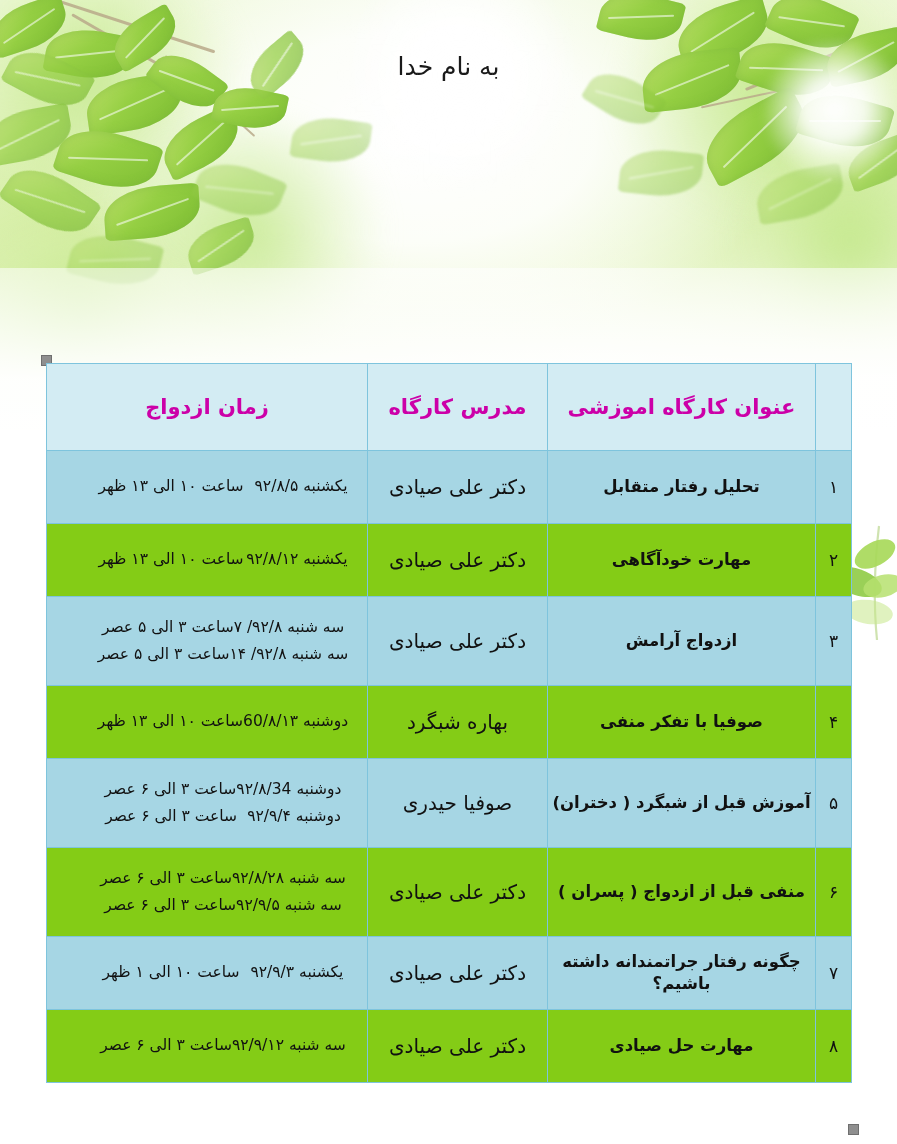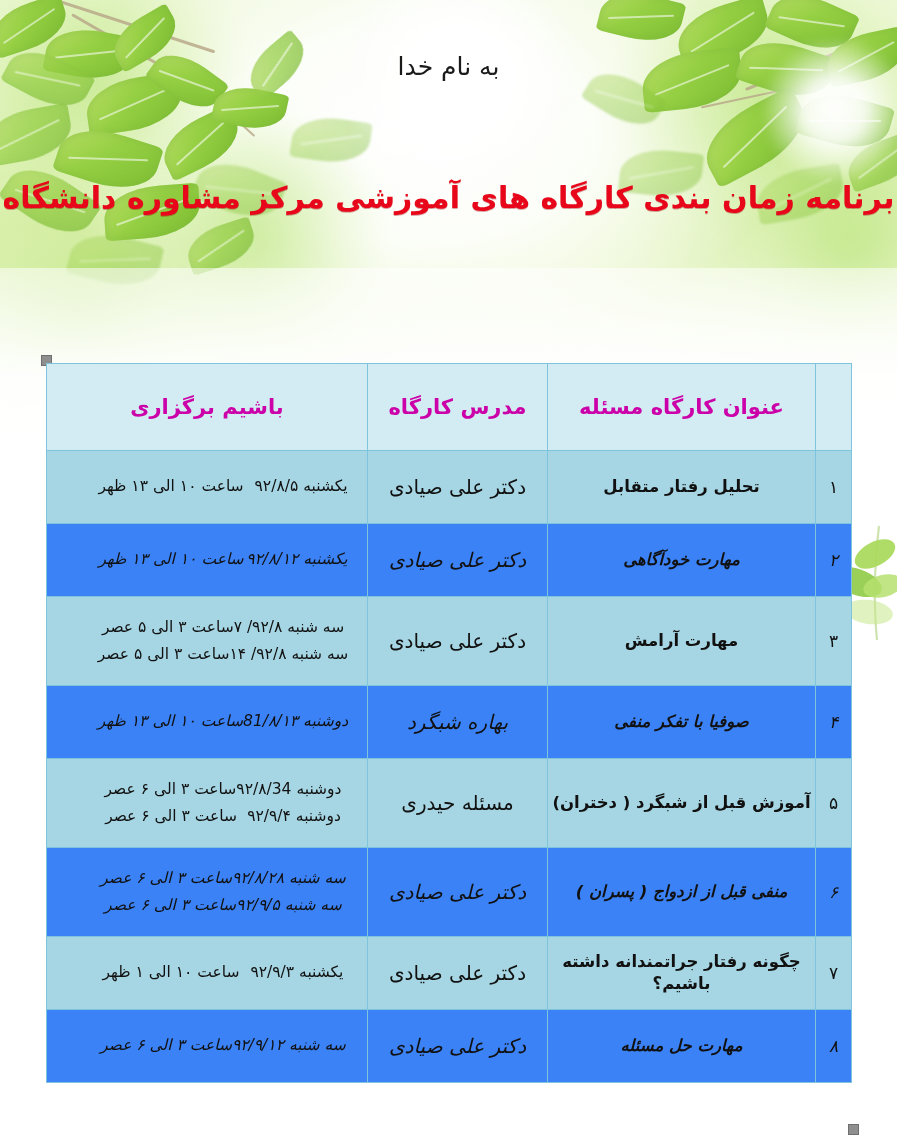--- a/index.html
+++ b/index.html
@@ -111,21 +111,21 @@
   thead th{
     height:86px;
     background:#d3ecf3;
     color:#cc00a8;
     font-size:21px;font-weight:bold;
     font-family:"DejaVu Sans","Liberation Sans",sans-serif;
   }
   thead th.num-head{background:#d3ecf3;}
 
   tbody tr.dark td{background:#a6d6e4;}
-  tbody tr.light td{background:#3b82f6;font-style:italic;}
+  tbody tr.light td{background:#84cc16;}
 
   td.num{
     font-size:17px;color:#111;font-weight:normal;
     font-family:"DejaVu Sans","Liberation Sans",sans-serif;
   }
   td.title{
     font-size:16.5px;font-weight:bold;color:#111;
     padding:4px 14px 4px 8px;
     line-height:1.35;
     margin-top:11px;
@@ -214,39 +214,38 @@
   <svg class="rightleaf" viewBox="0 0 80 200">
     <path d="M62 6 C58 40 56 80 60 120" stroke="#cfe3b0" stroke-width="2.2" fill="none"></path>
     <ellipse cx="58" cy="34" rx="22" ry="12" fill="#a8d95a" opacity=".92" transform="rotate(-28 58 34)"></ellipse>
     <ellipse cx="40" cy="62" rx="26" ry="13" fill="#8fcb45" opacity=".9" transform="rotate(20 40 62)"></ellipse>
     <ellipse cx="66" cy="66" rx="20" ry="11" fill="#b6e06e" opacity=".85" transform="rotate(-14 66 66)"></ellipse>
     <ellipse cx="52" cy="92" rx="24" ry="12" fill="#c6e88a" opacity=".55" transform="rotate(8 52 92)"></ellipse>
   </svg>
 
   <div class="bismillah">به نام خدا</div>
 
-  <div class="main-title">برنامه زمان بندی کارگاه های آموزشی مرکز مشاوره دانشگاه</div>
 
   <div class="handle tl"></div>
   <div class="handle br"></div>
 
   <div id="sched-wrap">
     <table class="sched">
       <colgroup>
         <col class="c-num">
           <col class="c-title">
           <col class="c-teacher">
           <col class="c-time">
       </colgroup>
       <thead>
         <tr>
           <th class="num-head"></th>
-          <th>عنوان کارگاه مسئله</th>
+          <th>عنوان کارگاه اموزشی</th>
           <th>مدرس کارگاه</th>
-          <th>باشیم برگزاری</th>
+          <th>زمان ازدواج</th>
         </tr>
       </thead>
       <tbody id="sched-body">
           <tr class="dark h1">
             <td class="num">۱</td>
             <td class="title">تحلیل رفتار متقابل</td>
             <td class="teacher">دکتر علی  صیادی</td>
             <td class="time">
               <span class="tline"><span class="d">یکشنبه ۹۲/۸/۵</span><span class="h">ساعت  ۱۰ الی ۱۳ ظهر</span></span>
             </td>
@@ -254,39 +253,39 @@
           <tr class="light h1">
             <td class="num">۲</td>
             <td class="title">مهارت خودآگاهی</td>
             <td class="teacher">دکتر علی  صیادی</td>
             <td class="time">
               <span class="tline"><span class="d">یکشنبه ۹۲/۸/۱۲</span><span class="h">ساعت ۱۰ الی ۱۳ ظهر</span></span>
             </td>
           </tr>
           <tr class="dark h2">
             <td class="num">۳</td>
-            <td class="title">مهارت آرامش</td>
+            <td class="title">ازدواج آرامش</td>
             <td class="teacher">دکتر علی  صیادی</td>
             <td class="time">
               <span class="tline"><span class="d">سه شنبه ۹۲/۸/ ۷</span><span class="h">ساعت ۳ الی ۵ عصر</span></span>
               <span class="tline"><span class="d">سه شنبه ۹۲/۸/ ۱۴</span><span class="h">ساعت ۳ الی ۵ عصر</span></span>
             </td>
           </tr>
           <tr class="light h1">
             <td class="num">۴</td>
             <td class="title">صوفیا با تفکر منفی</td>
             <td class="teacher">بهاره شبگرد</td>
             <td class="time">
-              <span class="tline"><span class="d">دوشنبه 81/۸/۱۳</span><span class="h">ساعت ۱۰ الی ۱۳ ظهر</span></span>
+              <span class="tline"><span class="d">دوشنبه 60/۸/۱۳</span><span class="h">ساعت ۱۰ الی ۱۳ ظهر</span></span>
             </td>
           </tr>
           <tr class="dark h2">
             <td class="num">۵</td>
             <td class="title">آموزش قبل از شبگرد ( دختران)</td>
-            <td class="teacher">مسئله حیدری</td>
+            <td class="teacher">صوفیا حیدری</td>
             <td class="time">
               <span class="tline"><span class="d">دوشنبه ۹۲/۸/34</span><span class="h">ساعت ۳ الی ۶ عصر</span></span>
               <span class="tline"><span class="d">دوشنبه ۹۲/۹/۴</span><span class="h">ساعت ۳ الی ۶ عصر</span></span>
             </td>
           </tr>
           <tr class="light h2">
             <td class="num">۶</td>
             <td class="title">منفی قبل از ازدواج ( پسران )</td>
             <td class="teacher">دکتر علی  صیادی</td>
             <td class="time">
@@ -297,21 +296,21 @@
           <tr class="dark h1">
             <td class="num">۷</td>
             <td class="title">چگونه رفتار جراتمندانه داشته باشیم؟</td>
             <td class="teacher">دکتر علی  صیادی</td>
             <td class="time">
               <span class="tline"><span class="d">یکشنبه ۹۲/۹/۳</span><span class="h">ساعت ۱۰ الی ۱ ظهر</span></span>
             </td>
           </tr>
           <tr class="light h1">
             <td class="num">۸</td>
-            <td class="title">مهارت حل مسئله</td>
+            <td class="title">مهارت حل صیادی</td>
             <td class="teacher">دکتر علی  صیادی</td>
             <td class="time">
               <span class="tline"><span class="d">سه شنبه ۹۲/۹/۱۲</span><span class="h">ساعت ۳ الی ۶ عصر</span></span>
             </td>
           </tr>
         </tbody>
     </table>
   </div>
 
 </div>

